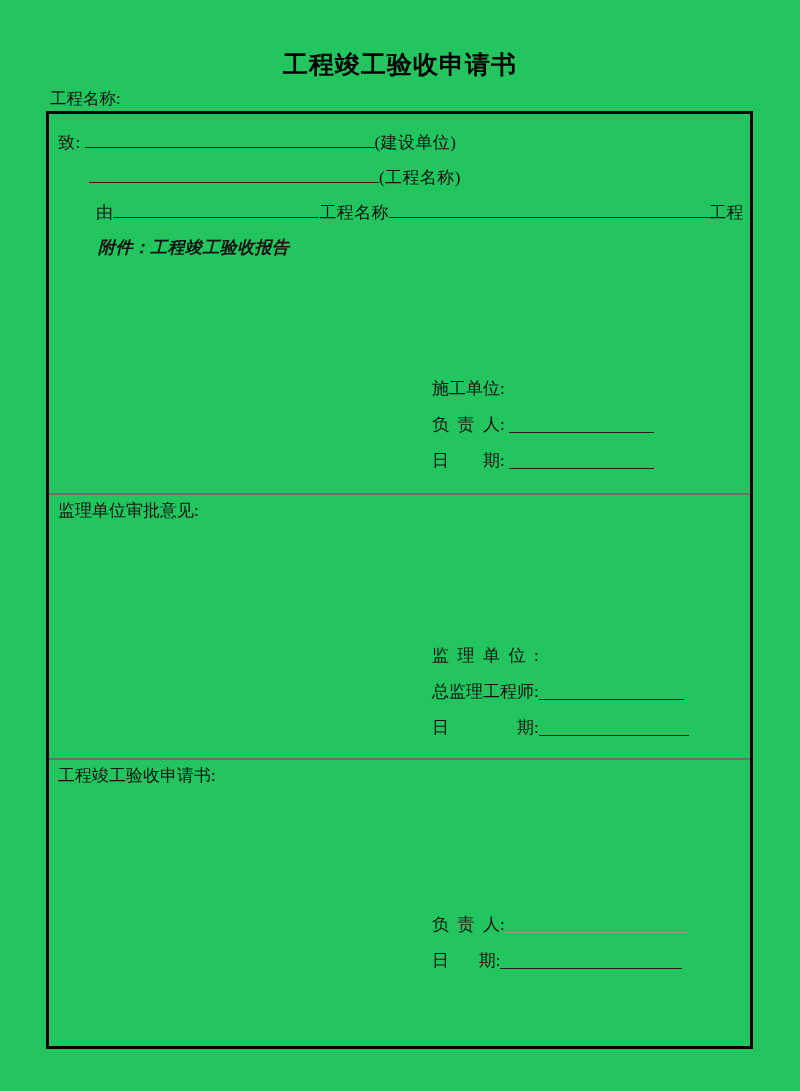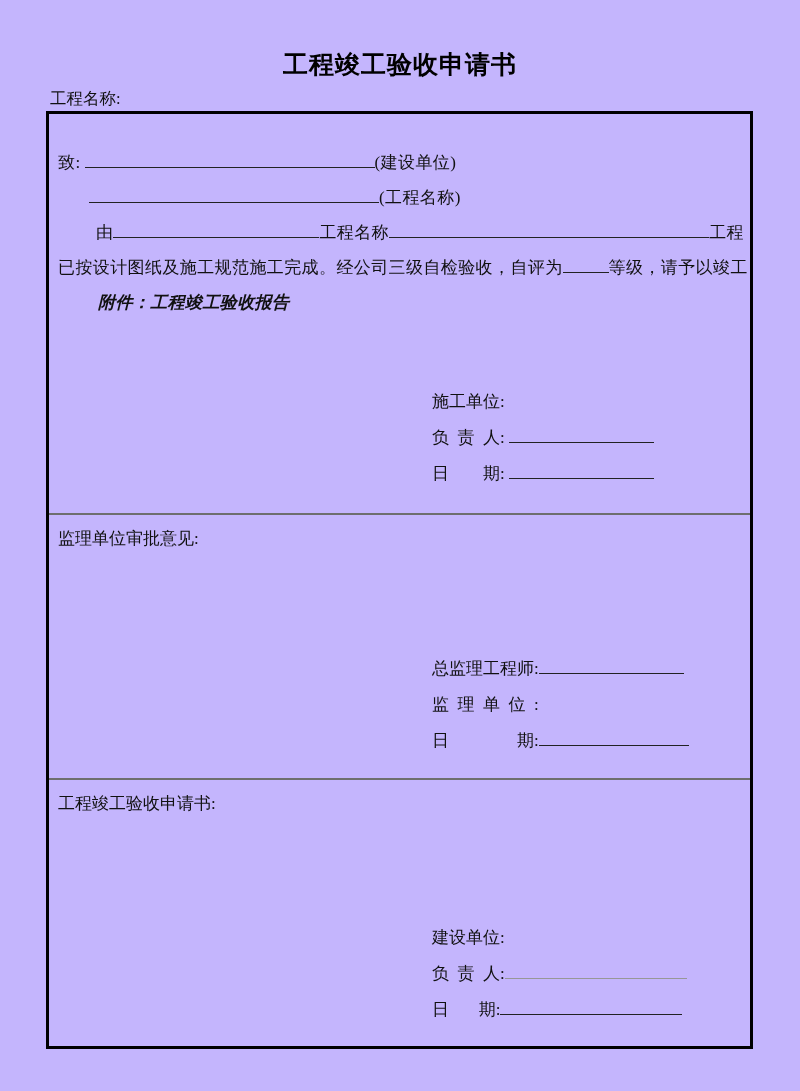--- a/index.html
+++ b/index.html
@@ -1,21 +1,21 @@
 <!DOCTYPE html>
 <html><head>
 <meta charset="utf-8">
 <style>
   * { margin: 0; padding: 0; box-sizing: border-box; }
   html, body { background: #ffffff; }
   .page {
     position: relative;
     width: 800px;
     height: 1091px;
-    background: #c4b5fd;
+    background: #22c55e;
     color: #111111;
     font-family: "Liberation Serif", "DejaVu Serif", serif;
     overflow: hidden;
   }
   .doc-title {
     position: absolute;
     top: 48px;
     left: 0;
     width: 100%;
     text-align: center;
@@ -36,21 +36,21 @@
     position: absolute;
     left: 46px;
     top: 111px;
     width: 707px;
     height: 938px;
     border: 3px solid #000000;
     display: flex;
     flex-direction: column;
   }
   .sec { position: relative; }
-  .sec-1 { height: 379px; margin-top: 20px; }
+  .sec-1 { height: 379px; }
   .sec-2 { height: 265px; border-top: 2px solid #6e6e6e; }
   .sec-3 { flex: 1; border-top: 2px solid #6e6e6e; }
 
   .para {
     padding: 11px 6px 0 9px;
     font-size: 17px;
     letter-spacing: 0.4px;
   }
   .pline {
     height: 35px;
@@ -66,32 +66,32 @@
   }
   .w290 { width: 290px; margin-left: 4px; }
   .w206 { width: 206px; }
   .w46  { width: 46px; }
   .grow { flex: 1 1 auto; }
   .indent31 { margin-left: 31px; }
   .line-by { padding-left: 38px; }
   .attach-line { font-weight: 700; padding-left: 40px; font-style: italic; }
 
   .heading {
-    padding: 12px 0 0 9px;
+    padding: 4px 0 0 9px;
     font-size: 17px;
   }
   .sigblock {
     position: absolute;
     left: 383px;
     font-size: 17px;
   }
   .sig-row {
     height: 36px;
     display: flex;
-    align-items: flex-start;
+    align-items: center;
     white-space: pre;
   }
   .sig-fill { border-bottom: 1.6px solid #222222; height: 1em; display: inline-block; }
   .sb-1 { top: 256px; }
   .sb-1 .sig-fill { width: 145px; }
   .sb-2 { top: 142px; }
   .sb-2 .f-eng { width: 145px; }
   .sb-2 .f-date { width: 150px; }
   .sb-3 { top: 146px; }
   .sb-3 .sig-fill { width: 182px; }
@@ -116,60 +116,54 @@
         <div class="pline">
           <span class="fill w290 indent31"></span><span>(工程名称)</span>
         </div>
         <div class="pline flexline line-by">
           <span>由</span>
           <span class="fill w206"></span>
           <span>工程名称</span>
           <span class="fill grow"></span>
           <span>工程</span>
         </div>
-        <div class="pline">
-          <span>已按设计图纸及施工规范施工完成。经公司三级自检验收，自评为</span><span class="fill w46"></span><span>等级，请予以竣工</span>
-        </div>
         <div class="pline attach-line">附件：工程竣工验收报告</div>
       </div>
 
       <div class="sigblock sb-1">
         <div class="sig-row">
           <span>施工单位:</span>
         </div>
         <div class="sig-row">
           <span>负  责  人: </span><span class="sig-fill"></span>
         </div>
         <div class="sig-row">
           <span>日        期: </span><span class="sig-fill"></span>
         </div>
       </div>
     </section>
 
     <section class="sec sec-2">
       <div class="heading">监理单位审批意见:</div>
       <div class="sigblock sb-2">
         <div class="sig-row">
-          <span>总监理工程师:</span><span class="sig-fill f-eng"></span>
+          <span>监  理  单  位  :</span>
         </div>
         <div class="sig-row">
-          <span>监  理  单  位  :</span>
+          <span>总监理工程师:</span><span class="sig-fill f-eng"></span>
         </div>
         <div class="sig-row">
           <span>日                期:</span><span class="sig-fill f-date"></span>
         </div>
       </div>
     </section>
 
     <section class="sec sec-3">
       <div class="heading">工程竣工验收申请书:</div>
       <div class="sigblock sb-3">
-        <div class="sig-row">
-          <span>建设单位:</span>
-        </div>
         <div class="sig-row">
           <span>负  责  人:</span><span class="sig-fill f-person"></span>
         </div>
         <div class="sig-row">
           <span>日       期:</span><span class="sig-fill f-date"></span>
         </div>
       </div>
     </section>
 
   </div>

